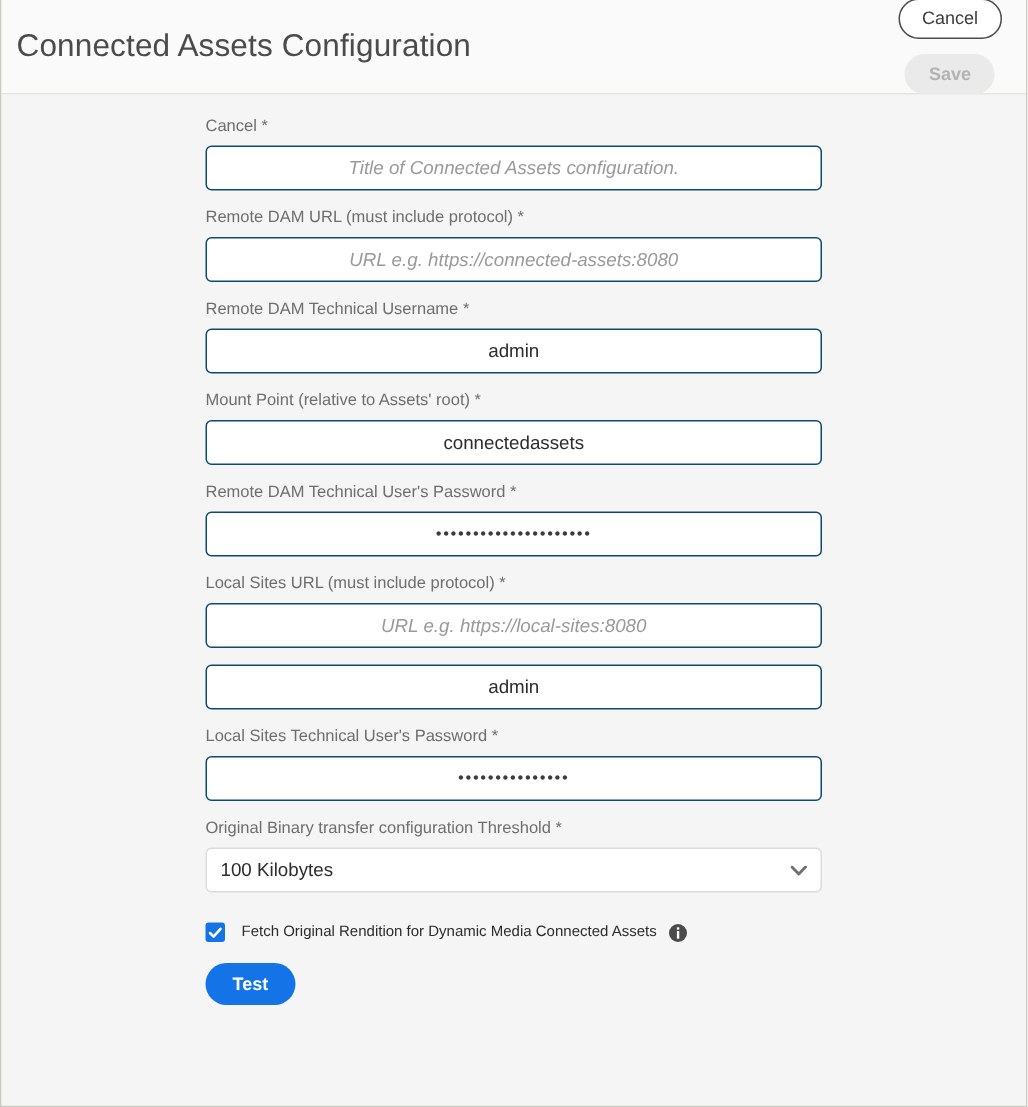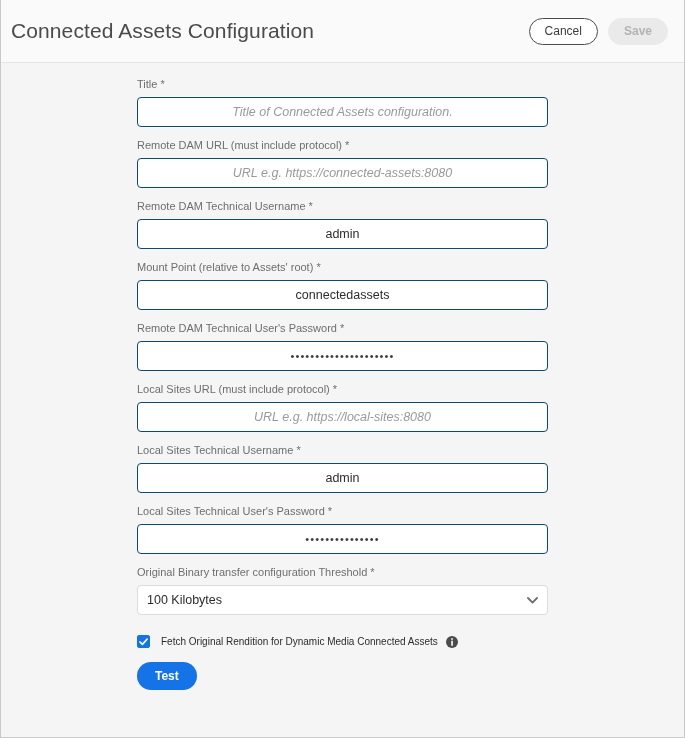--- a/index.html
+++ b/index.html
@@ -45,20 +45,21 @@
     font-size: 21px;
     font-weight: 300;
     color: #4b4b4b;
     letter-spacing: 0.1px;
     white-space: nowrap;
   }
   .header-actions {
     display: flex;
     align-items: center;
     gap: 10px;
+    flex-direction: column;
   }
   .btn-pill {
     box-sizing: border-box;
     height: 27px;
     min-width: 60px;
     padding: 0 15px;
     border-radius: 14px;
     font-size: 12px;
     font-family: "Liberation Sans", sans-serif;
     line-height: 25px;
@@ -218,21 +219,21 @@
       <div class="btn-pill btn-cancel">Cancel</div>
       <div class="btn-pill btn-save-disabled">Save</div>
     </div>
   </div>
 
   <div class="form-area">
     <div class="form-inner">
 
       
       <div class="field">
-        <label class="field-label">Title *</label>
+        <label class="field-label">Cancel *</label>
         <input class="text-input" type="text" placeholder="Title of Connected Assets configuration." style="">
       </div>
 
       
       <div class="field">
         <label class="field-label">Remote DAM URL (must include protocol) *</label>
         <input class="text-input" type="text" placeholder="URL e.g. https://connected-assets:8080" style="">
       </div>
 
       
@@ -254,21 +255,20 @@
       </div>
 
       
       <div class="field">
         <label class="field-label">Local Sites URL (must include protocol) *</label>
         <input class="text-input" type="text" placeholder="URL e.g. https://local-sites:8080" style="">
       </div>
 
       
       <div class="field">
-        <label class="field-label">Local Sites Technical Username *</label>
         <input class="text-input" type="text" placeholder="" value="admin" style="">
       </div>
 
       
       <div class="field">
         <label class="field-label">Local Sites Technical User's Password *</label>
         <input class="text-input pw-input" type="text" placeholder="" value="•••••••••••••••" style="">
       </div>
 
       

